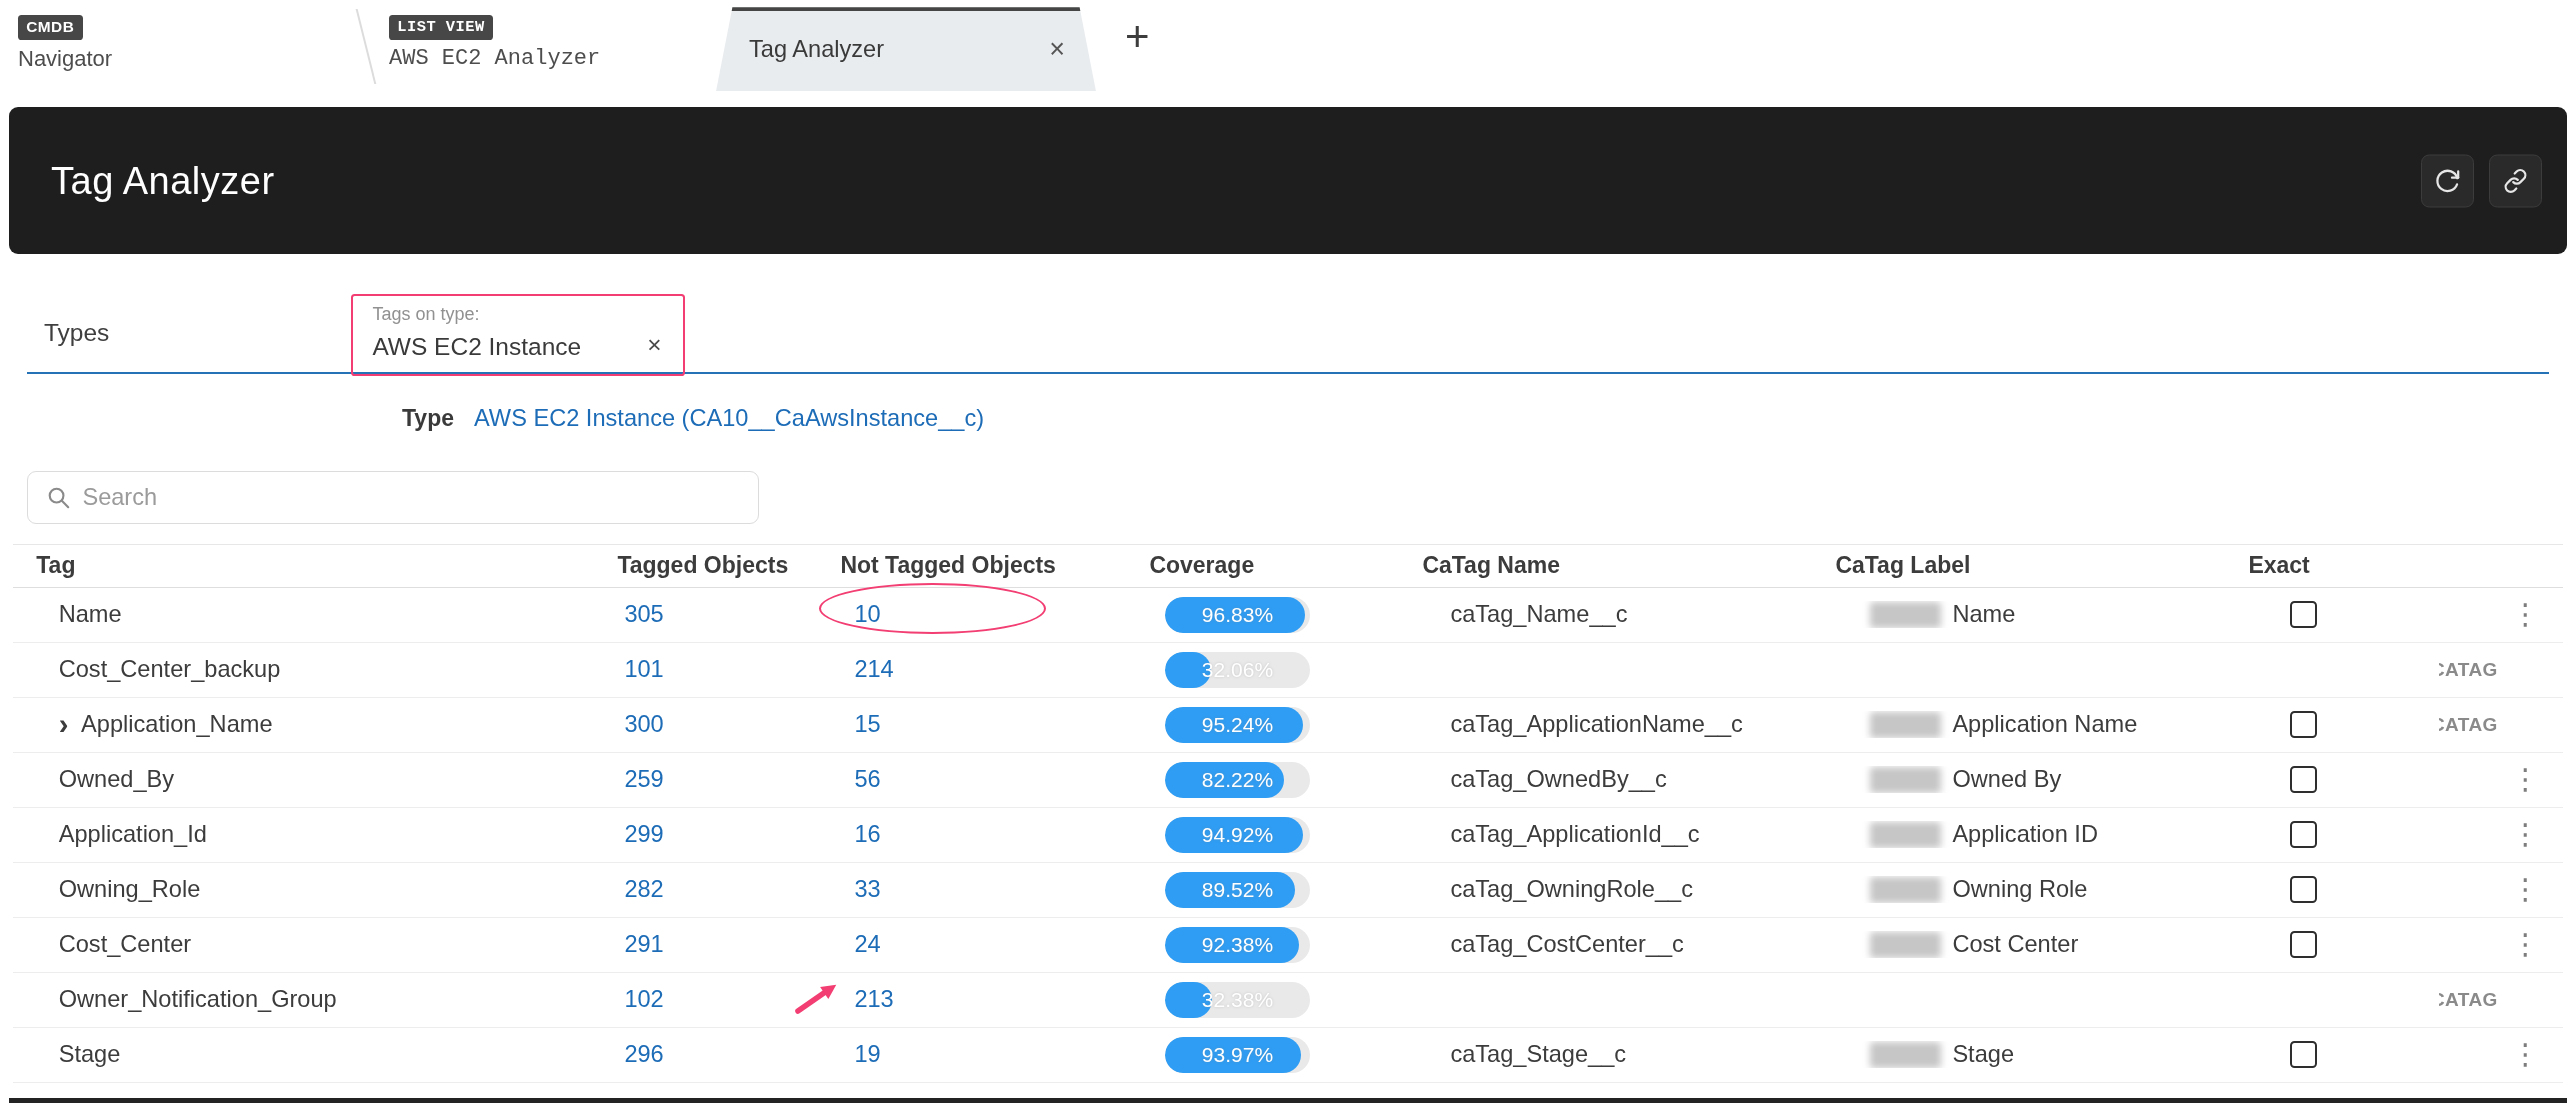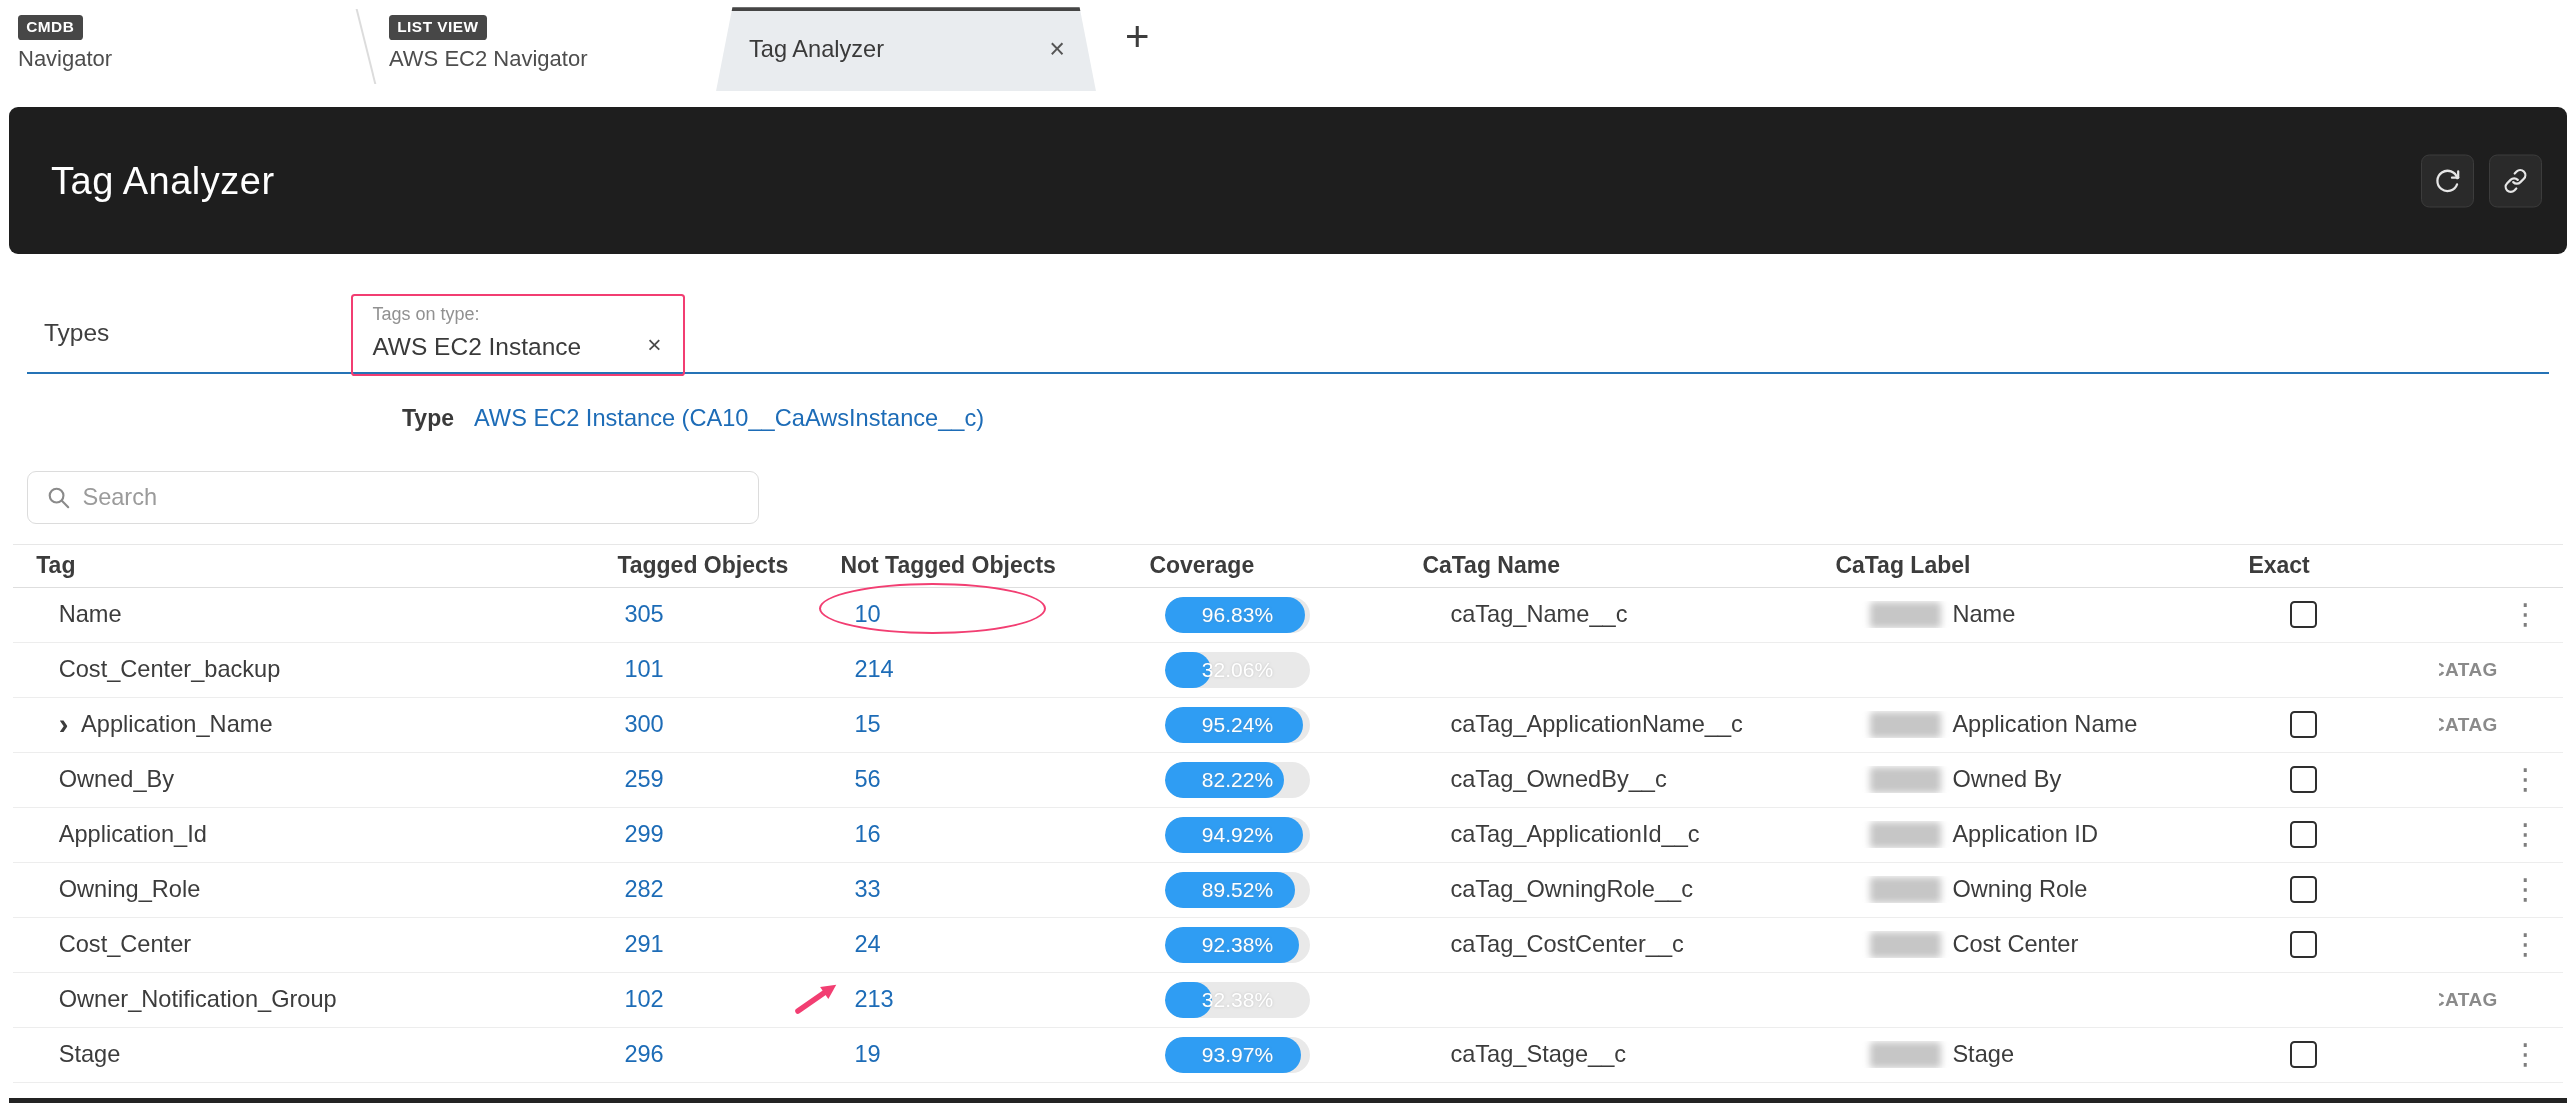--- a/index.html
+++ b/index.html
@@ -3,21 +3,21 @@
 <meta charset="utf-8">
 <style>
   * { box-sizing: border-box; margin: 0; padding: 0; }
   body { font-family: "Liberation Sans", sans-serif; background:#fff; }
   .page { position:relative; width:2576px; height:1103px; background:#fff; overflow:hidden; }
 
   
   .tabbar { position:relative; height:91px; background:#fff; }
   .tab { position:absolute; top:5.5px; padding:9px 0 0 9px; cursor:pointer; }
   .tab-1 { left:9px; width:356px; }
-  .tab-2 { left:380px; width:327px; }
+  .tab-2 { left:380px; width:327px;font-family:Liberation Mono, monospace; }
   .tab-badge { display:inline-block; background:#474747; color:#fff; font-size:15.4px; font-weight:700;
                letter-spacing:0.5px; padding:3.6px 8.2px; border-radius:3.6px; text-transform:uppercase; }
   .tab-title { display:block; margin-top:6.4px; font-size:22px; color:#4d4d4d; }
   .tab-sep { position:absolute; left:365px; top:9px; width:1.8px; height:75px; background:#dcdcdc; transform:skewX(14deg); }
   .tab-active { position:absolute; left:716px; top:7.3px; width:380px; height:84px; background:#e9ecef;
                 clip-path: polygon(16.4px 0, calc(100% - 16.4px) 0, 100% 100%, 0 100%); cursor:pointer; }
   .tab-active .top-edge { position:absolute; top:0; left:0; right:0; height:3.6px; background:#454545; }
   .tab-title-active { position:absolute; left:33px; top:50%; transform:translateY(-50%); font-size:23.6px; color:#3a3a3a; }
   .tab-close { position:absolute; right:31px; top:50%; transform:translateY(-50%); font-size:27px; color:#555; cursor:pointer; line-height:1; }
   .new-tab { position:absolute; left:1125px; top:12.7px; font-size:42px; font-weight:300; color:#3d3d3d; cursor:pointer; }
@@ -97,21 +97,21 @@
 <div class="page">
 
   <div class="tabbar">
     <div class="tab tab-1">
       <span class="tab-badge">CMDB</span>
       <span class="tab-title">Navigator</span>
     </div>
     <div class="tab-sep"></div>
     <div class="tab tab-2">
       <span class="tab-badge">LIST VIEW</span>
-      <span class="tab-title">AWS EC2 Navigator</span>
+      <span class="tab-title">AWS EC2 Analyzer</span>
     </div>
     <div class="tab-active">
       <div class="top-edge"></div>
       <span class="tab-title-active">Tag Analyzer</span>
       <span class="tab-close">×</span>
     </div>
     <div class="new-tab">+</div>
   </div>
 
   <div class="page-header">

